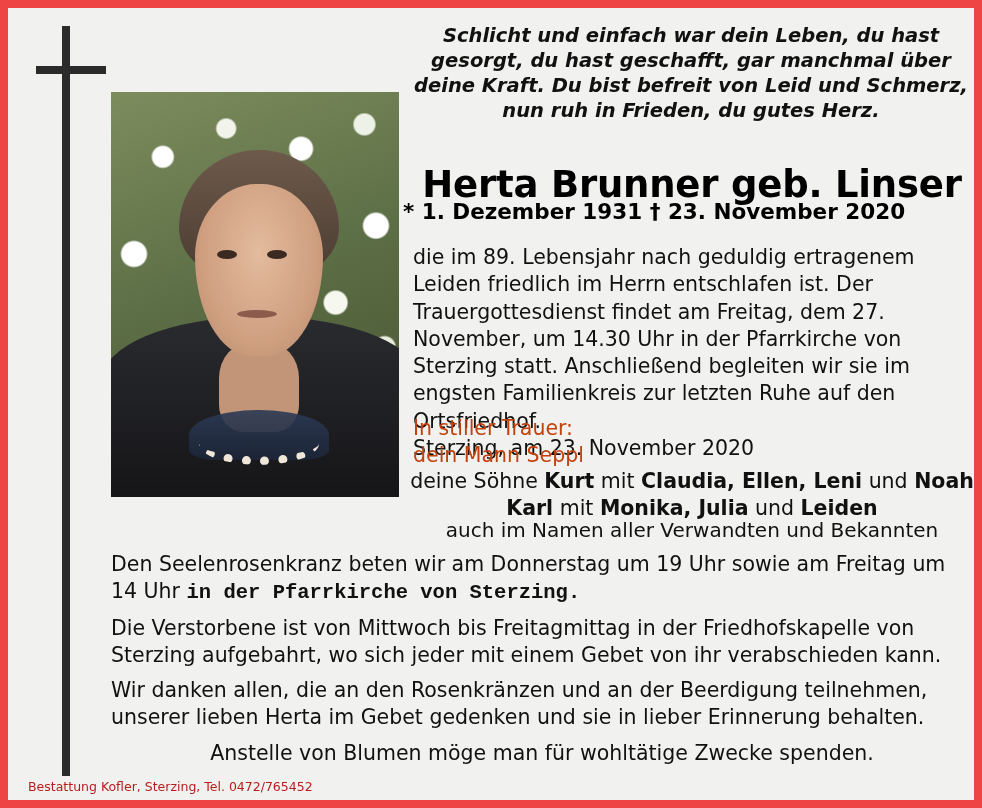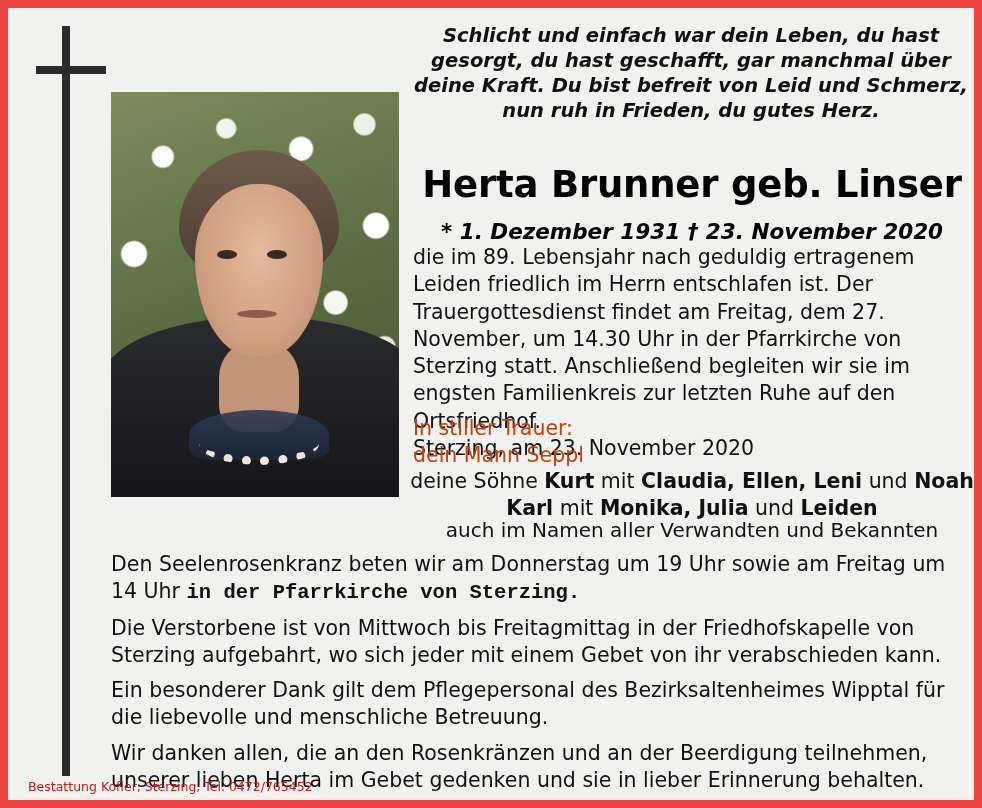--- a/index.html
+++ b/index.html
@@ -181,27 +181,25 @@
     width: 578px;
     text-align: center;
     font-size: 37px;
     font-weight: bold;
     color: #000;
     letter-spacing: -0.2px;
   }
   .dates {
     position: absolute;
     left: 395px;
-    top: 211px;
+    top: 191px;
     width: 578px;
-    text-align: center;
     font-size: 21.5px;
     font-weight: bold;
     color: #000;
-    font-style: italic;
   }
   .body-right {
     position: absolute;
     left: 405px;
     top: 236px;
     width: 565px;
     font-size: 20.5px;
     line-height: 1.33;
     color: #111;
   }
@@ -306,21 +304,20 @@
       <div>
         <b>Karl</b><span> mit </span><b>Monika, Julia</b><span> und </span><b>Leiden</b>
       </div>
     </div>
 
     <div class="closing">auch im Namen aller Verwandten und Bekannten</div>
 
     <div class="bottom">
       <p><span>Den Seelenrosenkranz beten wir am Donnerstag um 19 Uhr sowie am Freitag um 14 Uhr </span><b>in der Pfarrkirche von Sterzing.</b></p>
       <p>Die Verstorbene ist von Mittwoch bis Freitagmittag in der Friedhofskapelle von Sterzing aufgebahrt, wo sich jeder mit einem Gebet von ihr verabschieden kann.</p>
-      <p>Ein besonderer Dank gilt dem Pflegepersonal des Bezirksaltenheimes Wipptal für die liebevolle und menschliche Betreuung.</p>
       <p>Wir danken allen, die an den Rosenkränzen und an der Beerdigung teilnehmen, unserer lieben Herta im Gebet gedenken und sie in lieber Erinnerung behalten.</p>
       <p class="center-line">Anstelle von Blumen möge man für wohltätige Zwecke spenden.</p>
     </div>
 
     <div class="footer">Bestattung Kofler, Sterzing, Tel. 0472/765452</div>
 
   </div>
 </div>
 
 </body></html>

